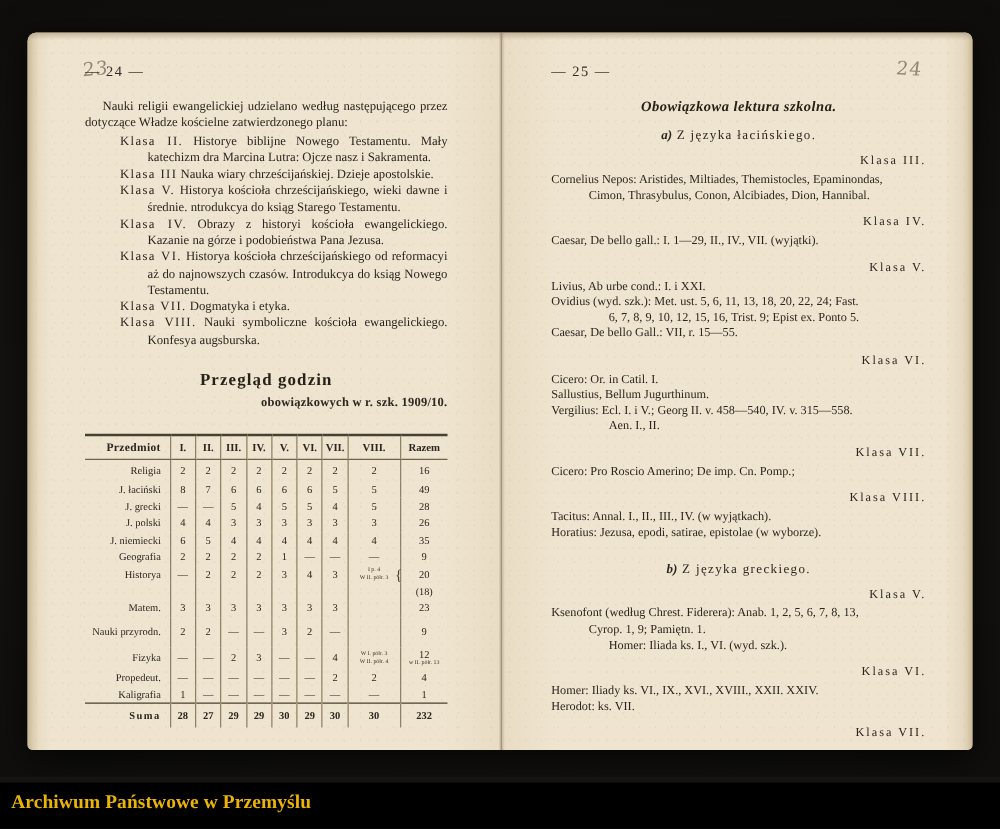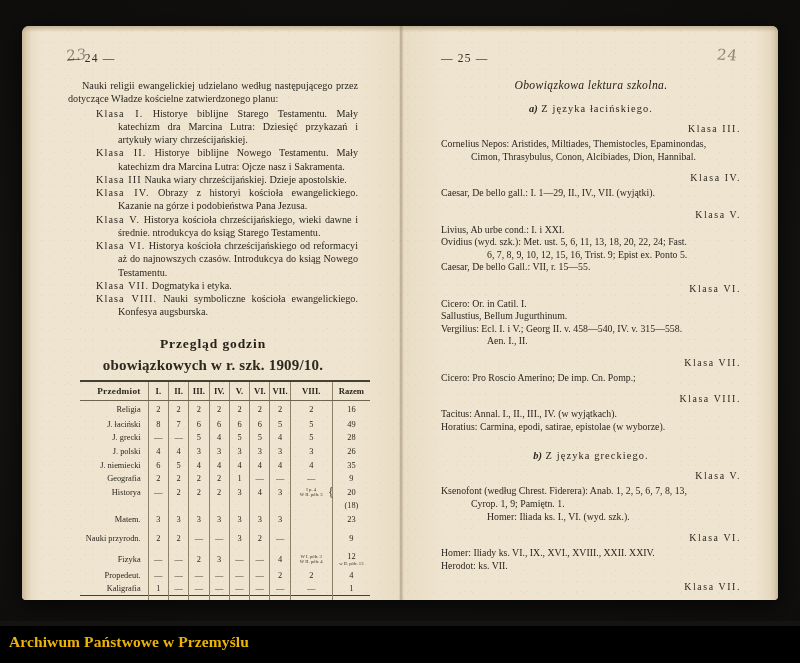--- a/index.html
+++ b/index.html
@@ -148,35 +148,34 @@
   
   .tbl-title {
     text-align: center;
     font-size: 13.5px;
     font-weight: bold;
     letter-spacing: .9px;
     margin-top: 17px;
     color: #272219;
   }
   .tbl-sub {
-    text-align: center;
-    font-size: 15px;
+    text-align: right;
+    font-size: 10px;
     font-weight: bold;
     letter-spacing: .2px;
     margin-top: 5px;
-    margin-bottom: 6px;
+    margin-bottom: 19px;
     color: #2d2820;
   }
 
   table.hours {
     border-collapse: collapse;
     width: 100%;
     font-size: 8.4px;
     color: #2b2620;
-    margin-left: 12px;
   }
   table.hours th, table.hours td {
     border-left: 1px solid #8d8167;
     padding: 0;
     text-align: center;
     vertical-align: middle;
     height: 13.6px;
     font-weight: normal;
     position: relative;
   }
@@ -216,21 +215,21 @@
   .brace {
     position: absolute; right: -2px; top: 50%;
     transform: translateY(-50%);
     font-size: 12px; line-height: 1; color: #4a4436;
   }
 
   
   .sec-title {
     text-align: center;
     font-size: 11.6px;
-    font-weight: normal;
+    font-weight: bold;
     font-style: italic;
     letter-spacing: .4px;
     margin-bottom: 11px;
     color: #272219;
   }
   .sub-head {
     text-align: center;
     font-size: 10.4px;
     letter-spacing: 1.1px;
     margin: 9px 0 8px;
@@ -287,39 +286,35 @@
       <div class="edge-left"></div>
       <div class="top-fold"></div>
       <div class="folio l">23</div>
 
       <div class="body-col">
         <div class="folio-printed">— 24 —</div>
 
         <div class="para indent">Nauki religii ewangelickiej udzielano według następującego przez dotyczące Władze kościelne zatwierdzonego planu:</div>
 
         <div class="klist">
-          <div class="kitem">
-            <span class="kname">Klasa I.</span>
-            <span>Historye biblijne Starego Testamentu. Mały katechizm dra Marcina Lutra: Dziesięć przykazań i artykuły wiary chrześcijańskiej.</span>
-          </div>
           <div class="kitem">
             <span class="kname">Klasa II.</span>
             <span>Historye biblijne Nowego Testamentu. Mały katechizm dra Marcina Lutra: Ojcze nasz i Sakramenta.</span>
           </div>
           <div class="kitem">
             <span class="kname">Klasa III</span>
             <span>Nauka wiary chrześcijańskiej. Dzieje apostolskie.</span>
           </div>
           <div class="kitem">
+            <span class="kname">Klasa V.</span>
+            <span>Historya kościoła chrześcijańskiego, wieki dawne i średnie. ntrodukcya do ksiąg Starego Testamentu.</span>
+          </div>
+          <div class="kitem">
             <span class="kname">Klasa IV.</span>
             <span>Obrazy z historyi kościoła ewangelickiego. Kazanie na górze i podobieństwa Pana Jezusa.</span>
-          </div>
-          <div class="kitem">
-            <span class="kname">Klasa V.</span>
-            <span>Historya kościoła chrześcijańskiego, wieki dawne i średnie. ntrodukcya do ksiąg Starego Testamentu.</span>
           </div>
           <div class="kitem">
             <span class="kname">Klasa VI.</span>
             <span>Historya kościoła chrześcijańskiego od reformacyi aż do najnowszych czasów. Introdukcya do ksiąg Nowego Testamentu.</span>
           </div>
           <div class="kitem">
             <span class="kname">Klasa VII.</span>
             <span>Dogmatyka i etyka.</span>
           </div>
           <div class="kitem">
@@ -594,21 +589,21 @@
         <div class="entry">Cicero: Or. in Catil. I.</div>
         <div class="entry">Sallustius, Bellum Jugurthinum.</div>
         <div class="entry">Vergilius: Ecl. I. i V.; Georg II. v. 458—540, IV. v. 315—558.</div>
         <div class="entry ind2">Aen. I., II.</div>
 
         <div class="klasa">Klasa VII.</div>
         <div class="entry">Cicero: Pro Roscio Amerino; De imp. Cn. Pomp.;</div>
 
         <div class="klasa">Klasa VIII.</div>
         <div class="entry">Tacitus: Annal. I., II., III., IV. (w wyjątkach).</div>
-        <div class="entry">Horatius: Carmina, epodi, satirae, epistolae (w wyborze).</div>
+        <div class="entry">Horatius: Jezusa, epodi, satirae, epistolae (w wyborze).</div>
 
         <div class="sub-head" style="margin-top:17px">
           <span class="ital">b)</span>
           <span>Z języka greckiego.</span>
         </div>
 
         <div class="klasa">Klasa V.</div>
         <div class="entry">Ksenofont (według Chrest. Fiderera): Anab. 1, 2, 5, 6, 7, 8, 13,</div>
         <div class="entry ind1">Cyrop. 1, 9; Pamiętn. 1.</div>
         <div class="entry ind2">Homer: Iliada ks. I., VI. (wyd. szk.).</div>

